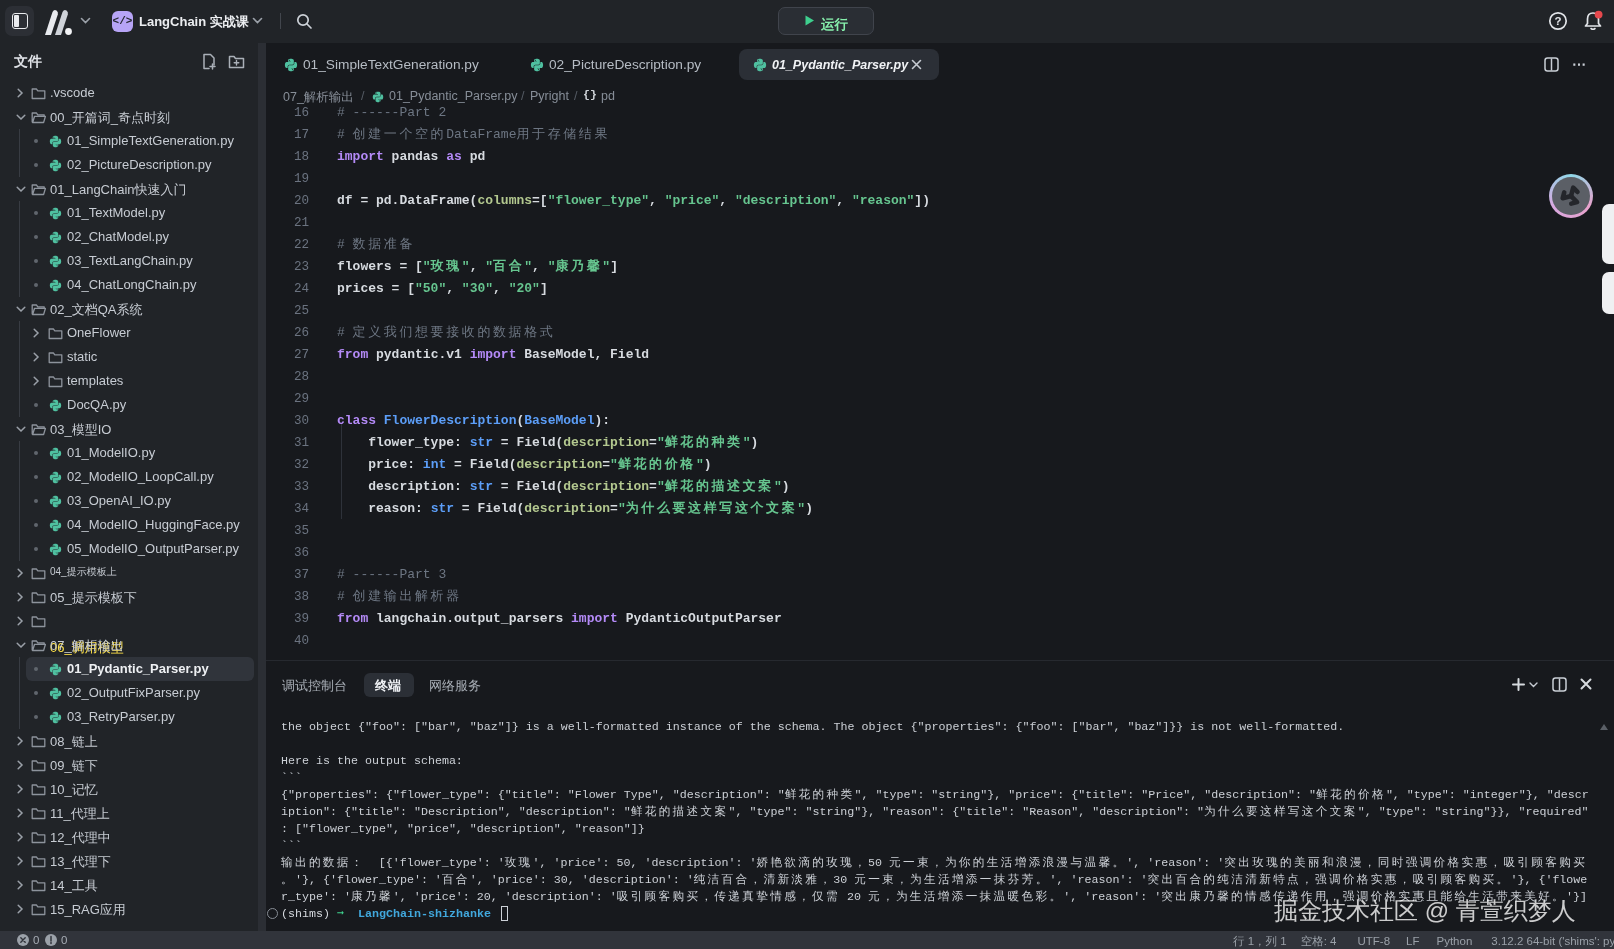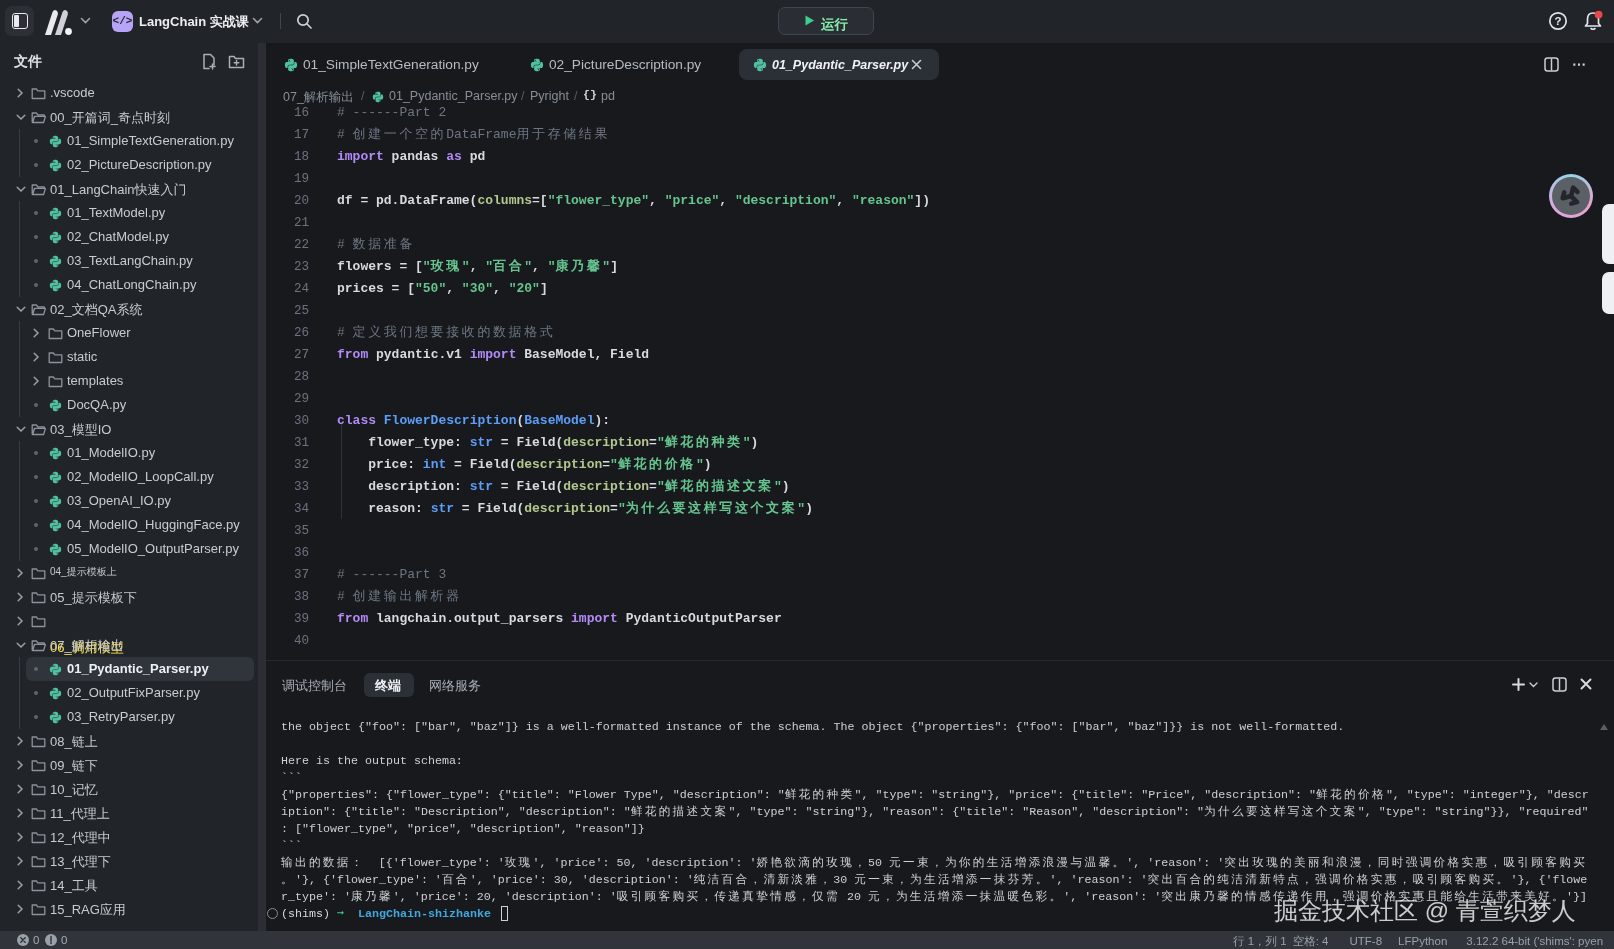--- a/index.html
+++ b/index.html
@@ -411,13 +411,13 @@
 <svg class="abs" style="left:17px;top:934px" width="12" height="12" viewBox="0 0 12 12">
     <circle cx="6" cy="6" r="6" fill="#9ba1a9"></circle>
     <path d="M3.8 3.8 L8.2 8.2 M8.2 3.8 L3.8 8.2" stroke="#31343b" stroke-width="1.4" stroke-linecap="round"></path>
   </svg>
 <div class="abs" style="left:33px;top:934px;font-size:11.5px;color:#a6acb4">0</div>
 <svg class="abs" style="left:45px;top:934px" width="12" height="12" viewBox="0 0 12 12">
     <circle cx="6" cy="6" r="6" fill="#9ba1a9"></circle>
     <path d="M6 2.6 V7 M6 8.6 V9.6" stroke="#31343b" stroke-width="1.5" stroke-linecap="round"></path>
   </svg>
 <div class="abs" style="left:61px;top:934px;font-size:11.5px;color:#a6acb4">0</div>
-<div class="abs" style="left:1233px;top:934px;font-size:11.5px;color:#9aa0a8;white-space:pre"><span>行 1，列 1</span><span style="margin-left:6px">空格: 4</span><span style="margin-left:21px">UTF-8</span><span style="margin-left:16px">LF</span><span style="">Python</span><span style="margin-left:19px">3.12.2 64-bit ('shims': pyen</span></div>
+<div class="abs" style="left:1233px;top:934px;font-size:11.5px;color:#9aa0a8;white-space:pre"><span>行 1，列 1</span><span style="margin-left:14px">空格: 4</span><span style="margin-left:21px">UTF-8</span><span style="margin-left:16px">LF</span><span style="margin-left:17px">Python</span><span style="margin-left:19px">3.12.2 64-bit ('shims': pyen</span></div>
 <div class="abs" style="left:1274px;top:895px;font-size:24px;color:rgba(255,255,255,0.78);white-space:pre">掘金技术社区 @ 青萱织梦人</div>
 </body></html>

